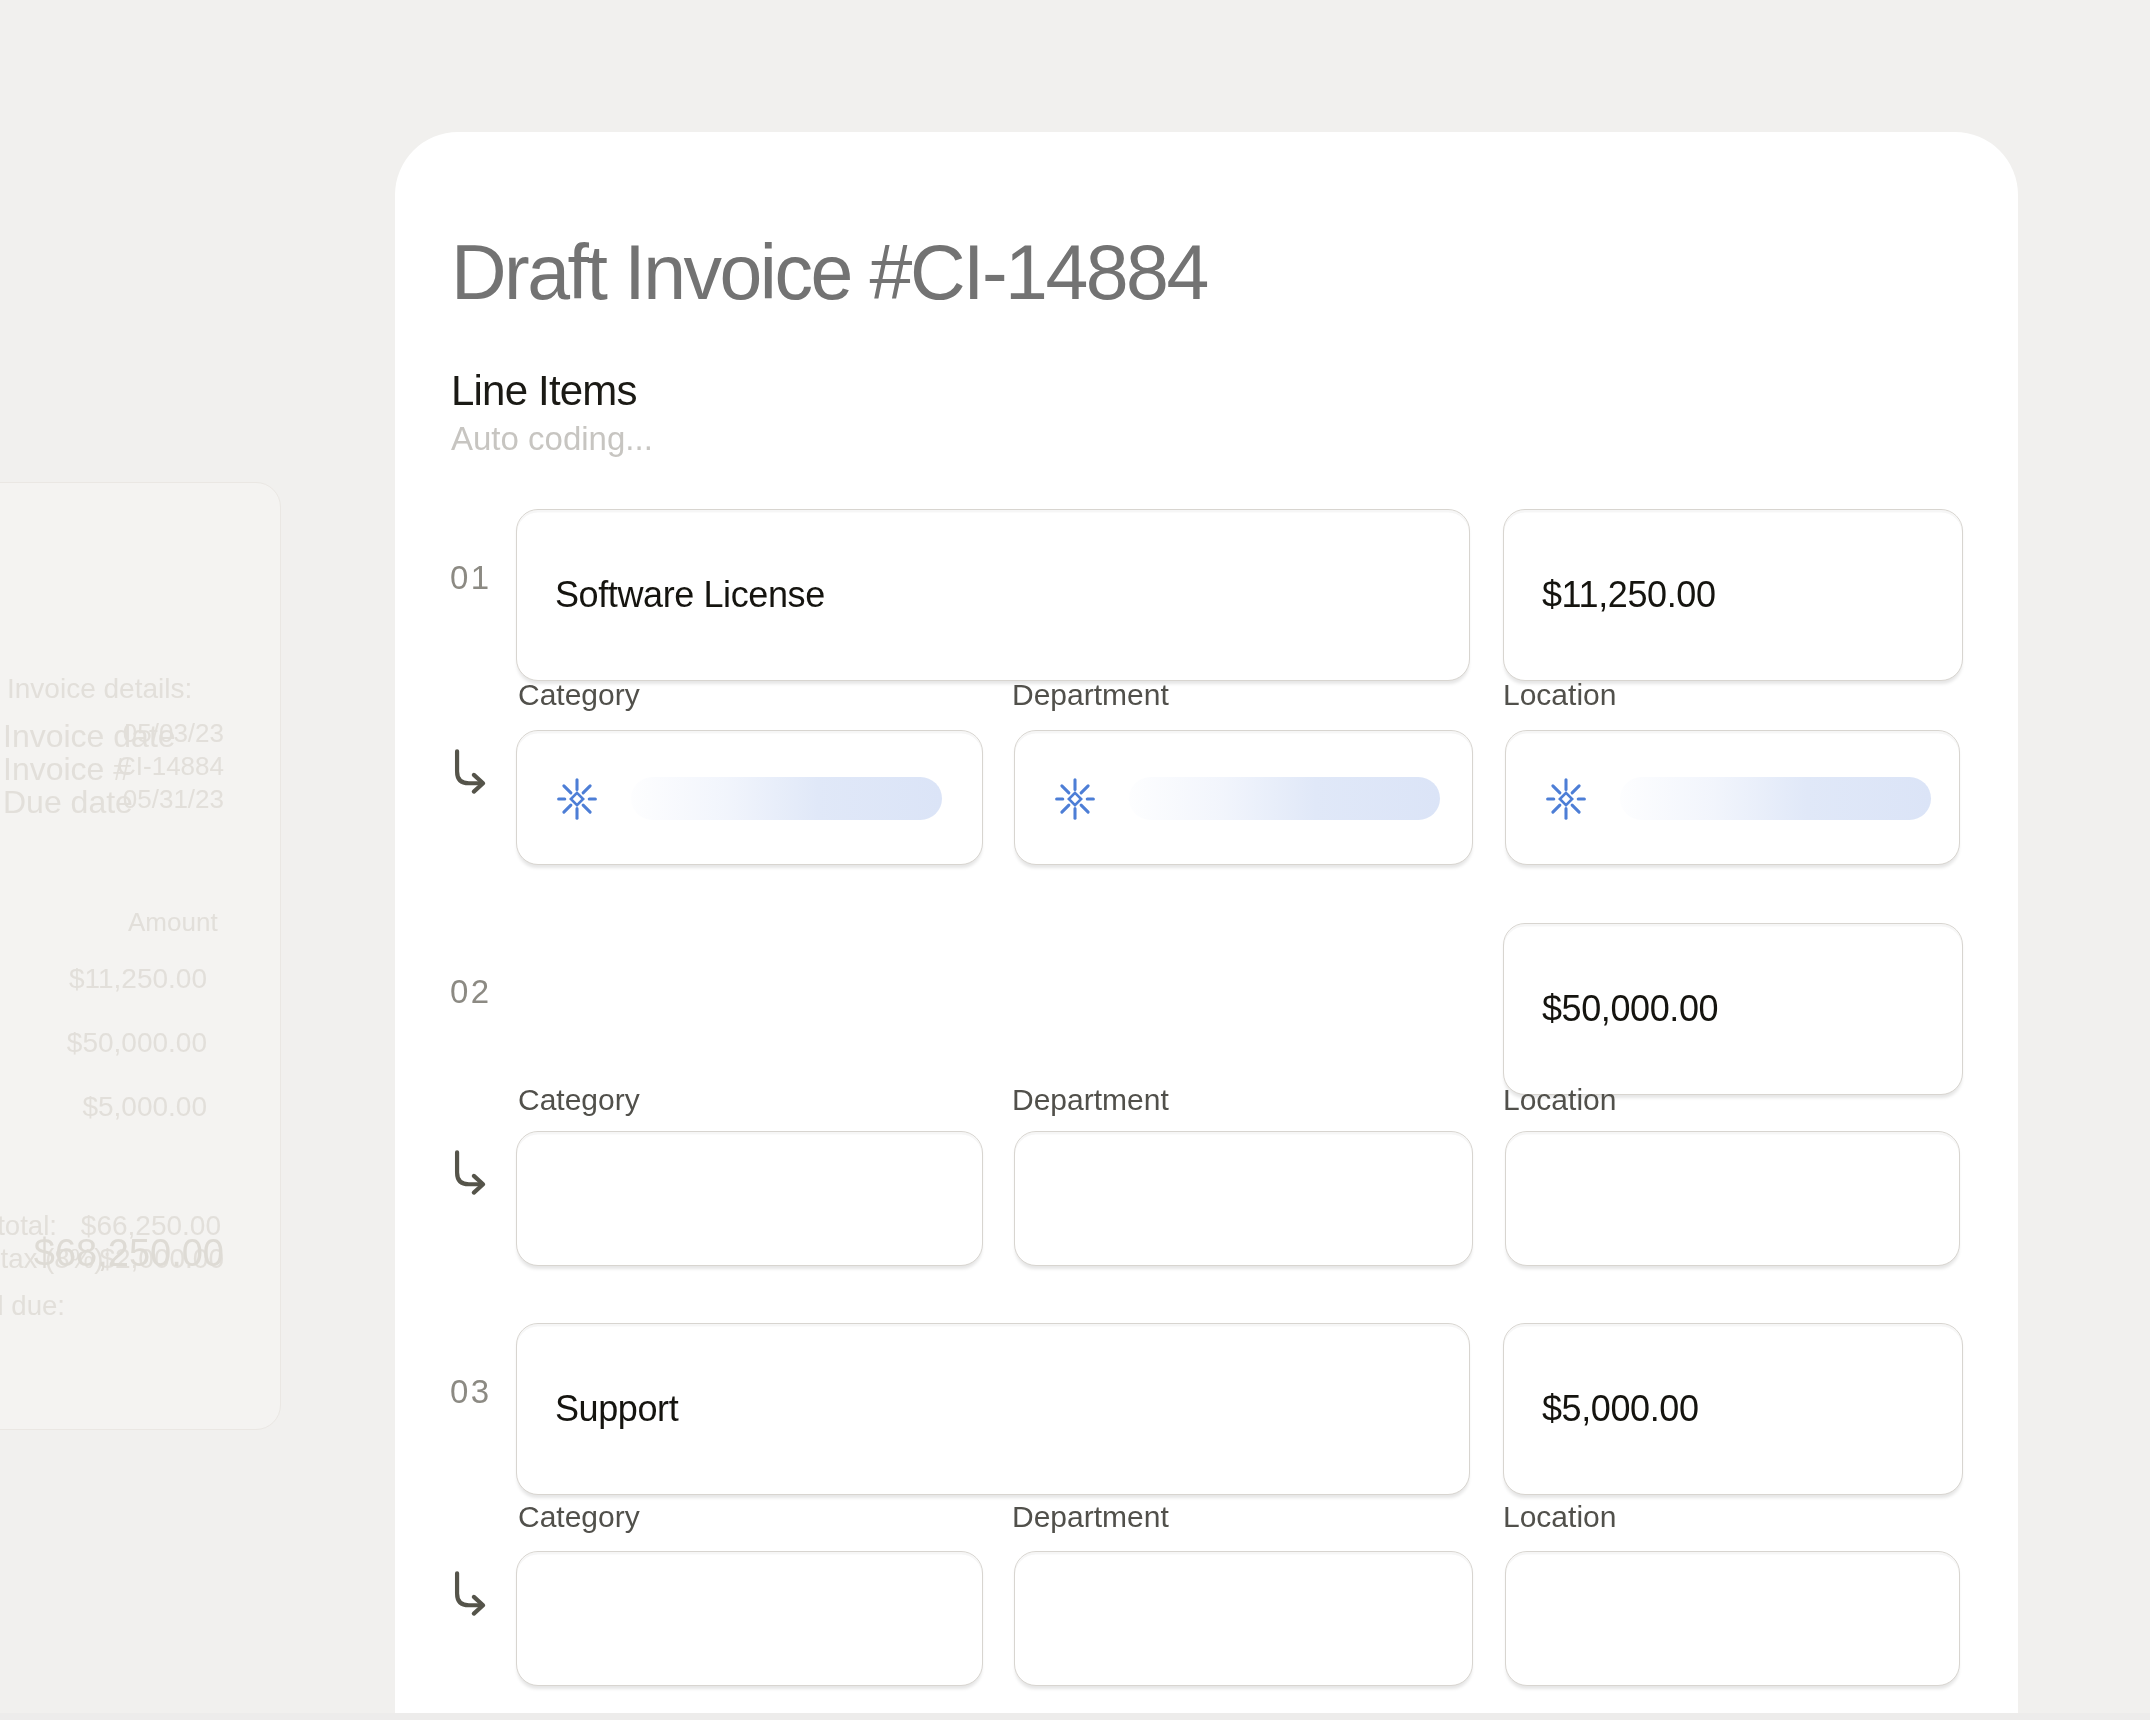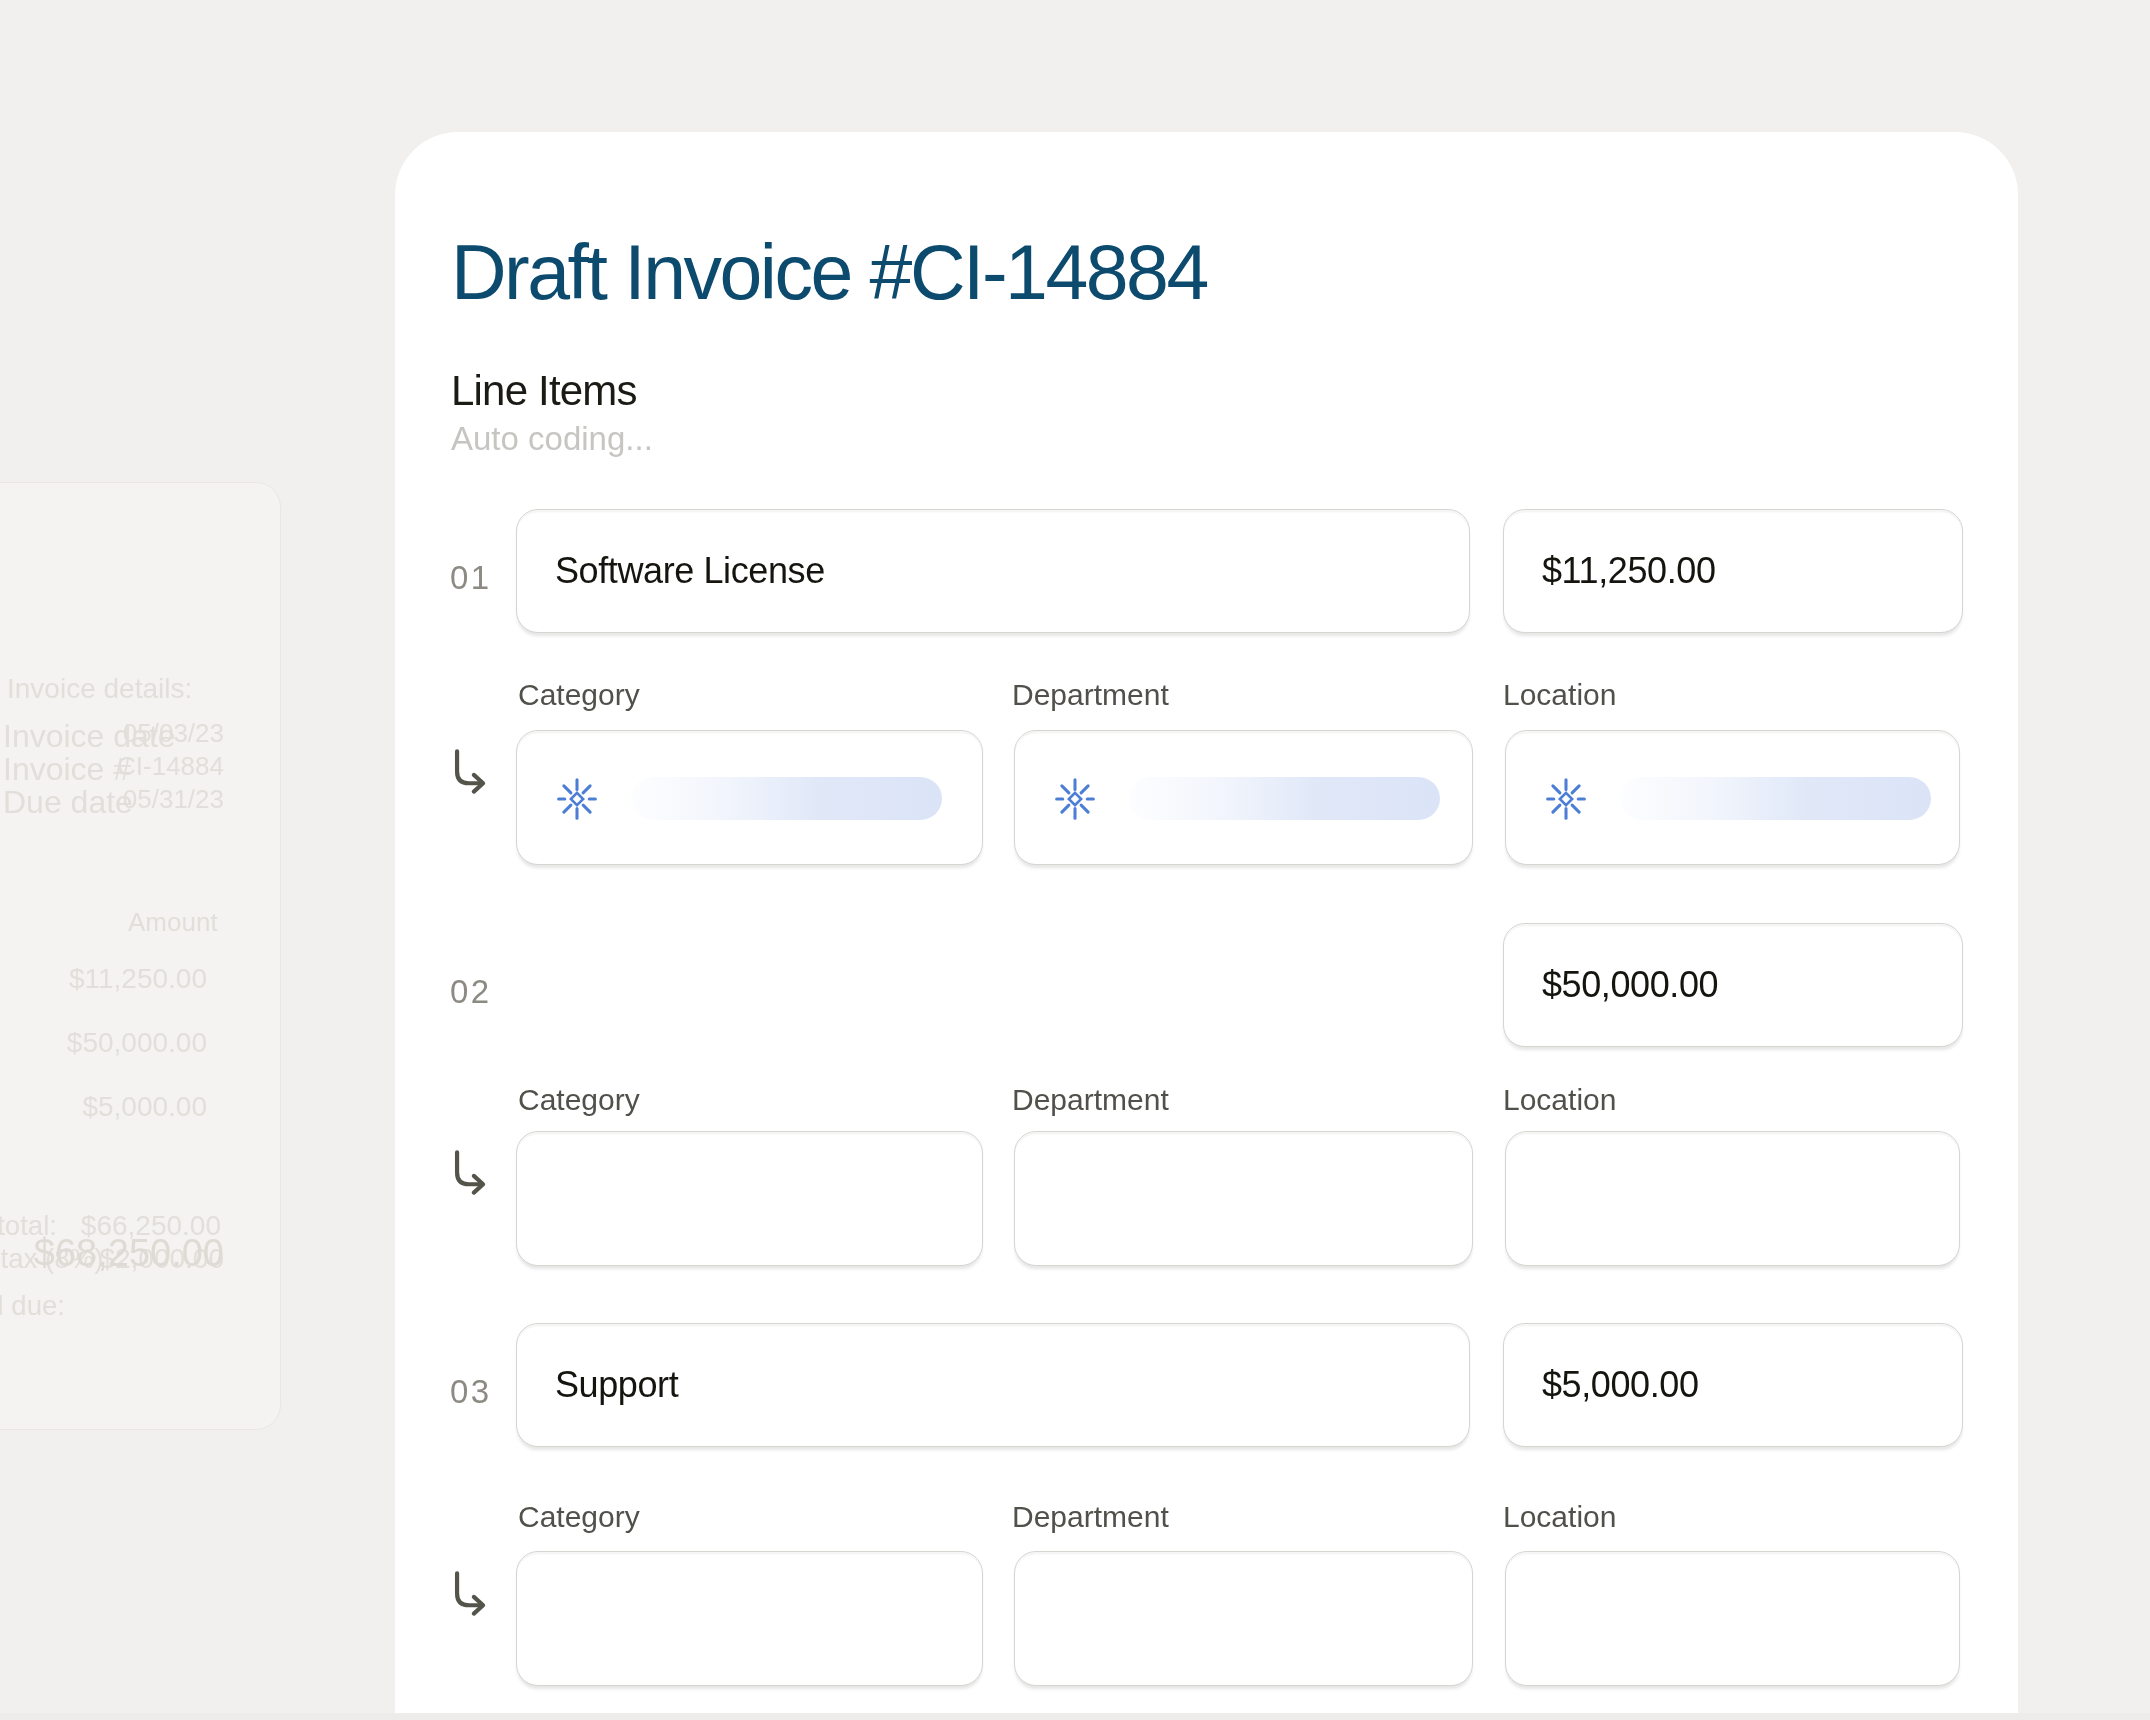--- a/index.html
+++ b/index.html
@@ -30,38 +30,38 @@
 
   
   .card{
     position:absolute;left:395px;top:132px;width:1623px;height:1589px;
     background:#ffffff;border-radius:63px 63px 0 0;
   }
   .card > *{position:absolute;}
 
   .page-title{
     left:56px;top:100px;font-size:77px;letter-spacing:-2.5px;
-    color:#0c4a6e;font-weight:500;line-height:1.05;margin:0;
+    color:#737373;font-weight:500;line-height:1.05;margin:0;
   }
   .section-heading{
     left:56px;top:235px;font-size:42px;letter-spacing:-0.8px;
     color:#1b1a15;font-weight:500;margin:0;
   }
   .auto-coding{
     left:56px;top:288px;font-size:33px;color:#c7c5c1;
   }
 
   .item-number{
     width:58px;text-align:left;font-size:33px;color:#8c8a83;
     letter-spacing:2.5px;left:55px;
   }
 
   .input-box{
     background:#fff;border:1.7px solid #d8d5d0;border-radius:22px;
-    box-sizing:border-box;height:124px;
+    box-sizing:border-box;height:172px;
     box-shadow:inset 0 2.5px 0 rgba(0,0,0,0.035), 0 4.2px 3.3px -1.7px rgba(0,0,0,0.10);
     display:flex;align-items:center;
   }
   .input-box .value-text{
     padding-left:38px;font-size:36px;color:#15140f;letter-spacing:-0.4px;
   }
   .sub-box{height:135px;}
 
   .col-label{
     font-size:30px;color:#51504b;

